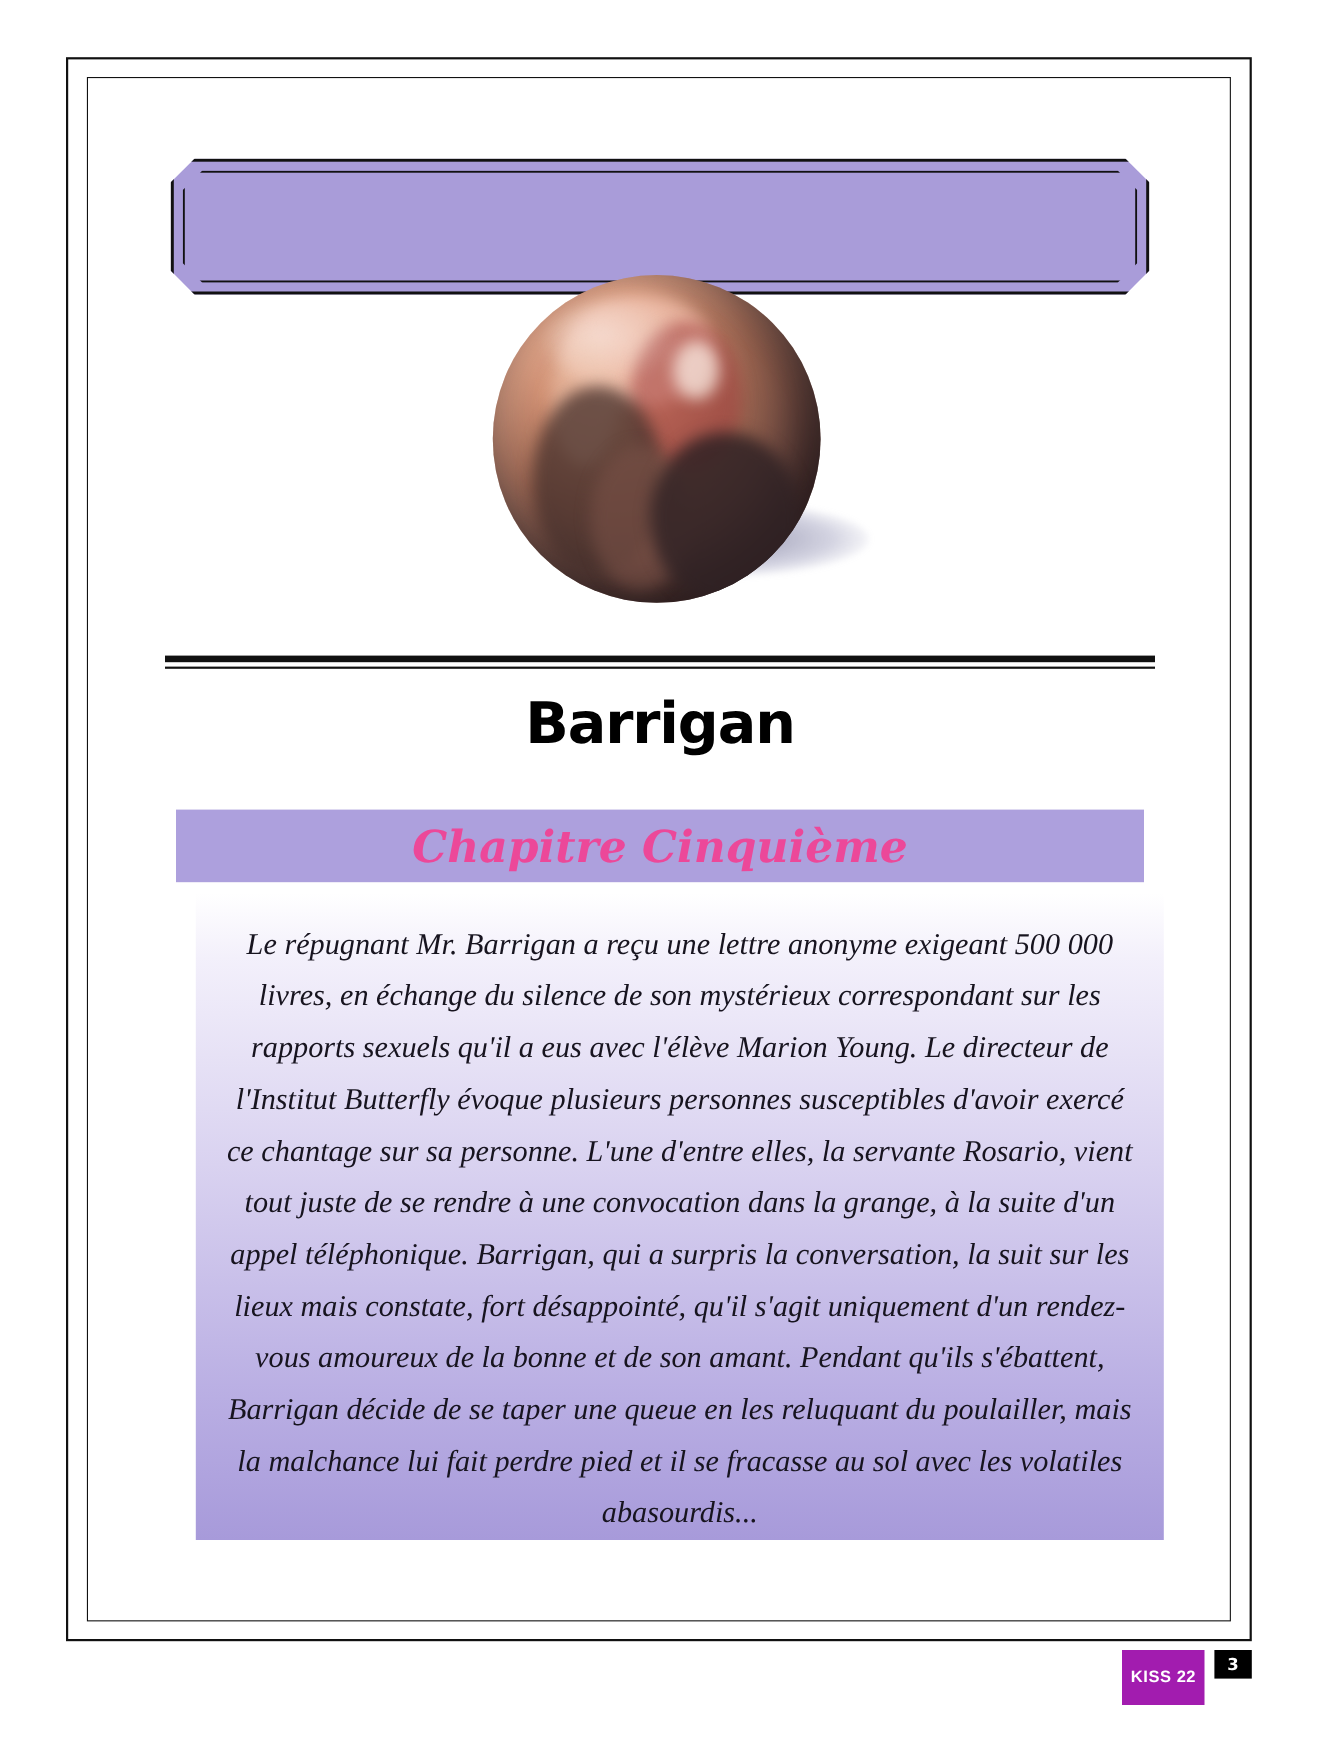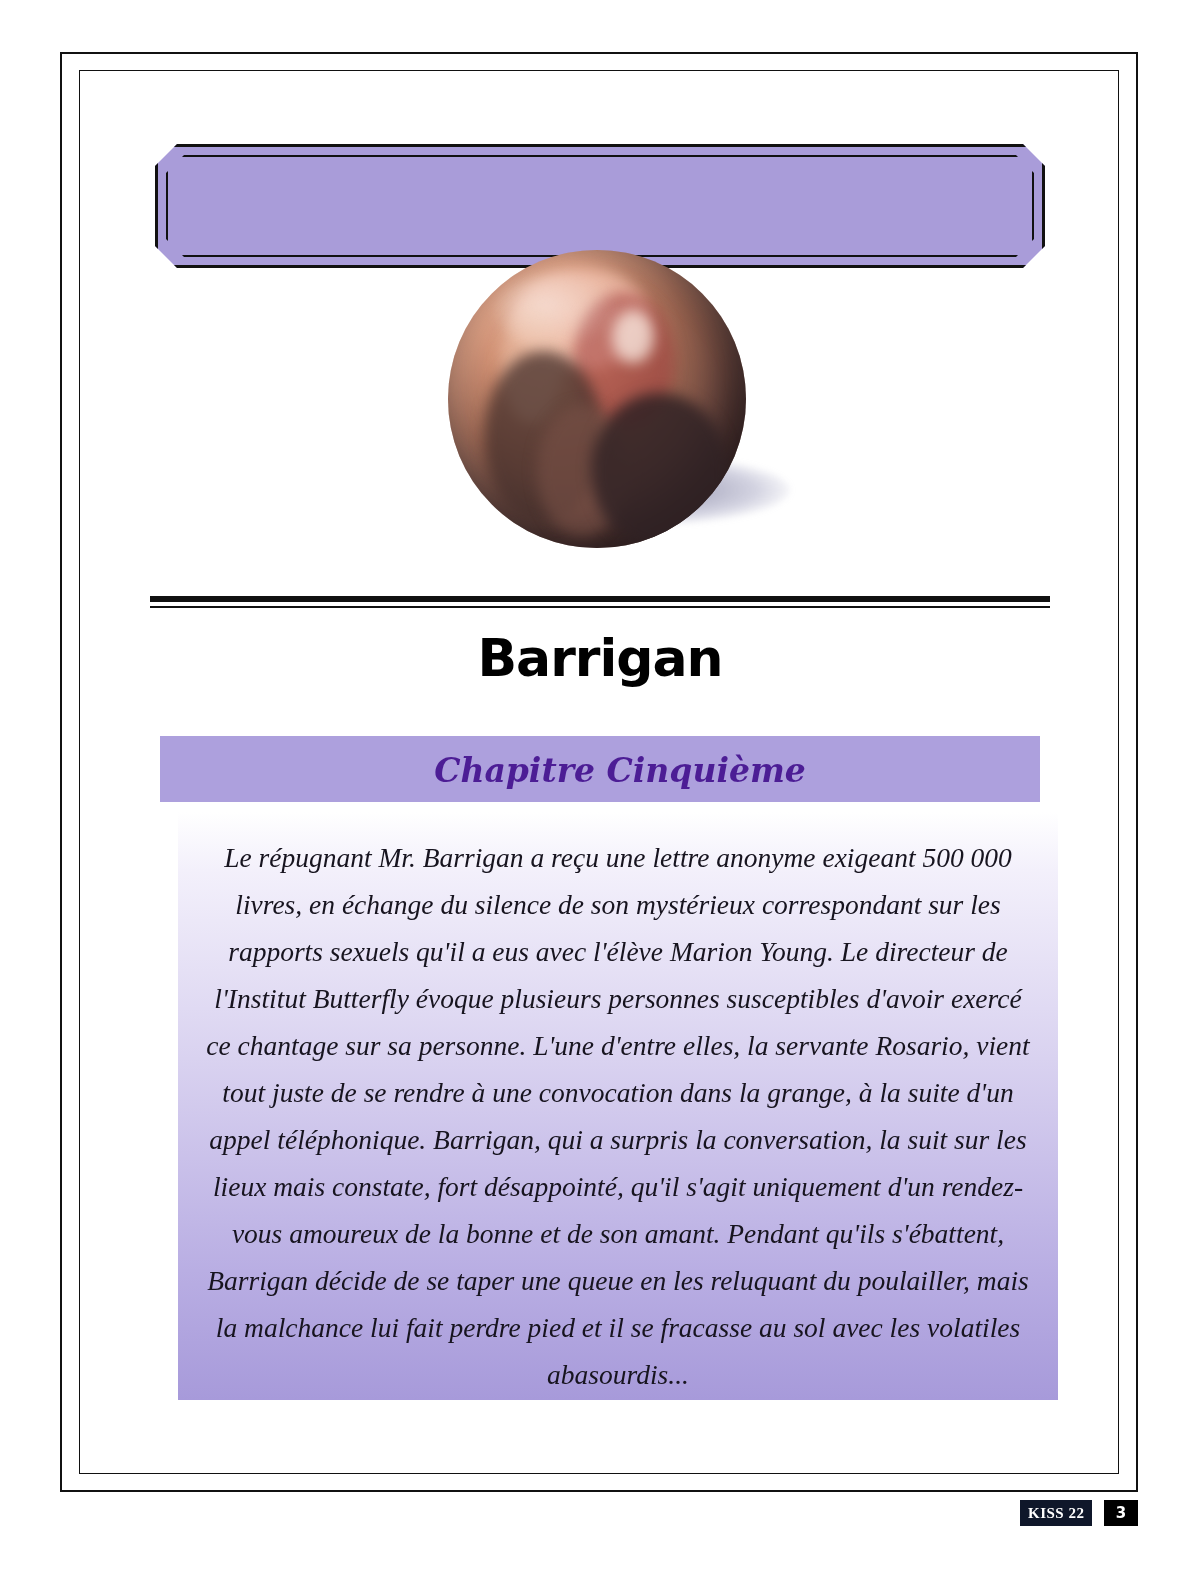--- a/index.html
+++ b/index.html
@@ -179,23 +179,22 @@
     position: absolute;
     left: 160px;
     top: 740px;
     width: 880px;
     height: 62px;
     line-height: 62px;
     text-align: center;
     font-family: "DejaVu Serif", "Liberation Serif", serif;
     font-style: italic;
     font-weight: bold;
-    font-size: 33px;
-    color: #4c1d95;
-    margin-left: 20px;
+    font-size: 40px;
+    color: #ec4899;
   }
 
   
   .synopsis {
     position: absolute;
     left: 178px;
     top: 812px;
     width: 880px;
     height: 588px;
     background: linear-gradient(to bottom, #ffffff 0%, #f3f0fb 10%, #d9d2f0 42%, #b9aee3 78%, #a79ada 100%);
@@ -217,27 +216,27 @@
     position: absolute;
     left: 1020px;
     top: 1500px;
     width: 118px;
     height: 26px;
   }
   .kiss-badge {
     position: absolute;
     left: 0; top: 0;
     height: 26px;
-    background: #0f172a;
+    background: #a21caf;
     color: #fff;
-    font-family: Liberation Serif, serif;
+    font-family: Liberation Sans, sans-serif;
     font-weight: bold;
     font-size: 15px;
     line-height: 26px;
-    padding: 0 8px;
+    padding: 12px 8px;
     letter-spacing: 0.5px;
   }
   .page-badge {
     position: absolute;
     right: 0; top: 0;
     min-width: 22px;
     height: 26px;
     background: #000;
     color: #fff;
     font-family: "DejaVu Sans", "Liberation Sans", sans-serif;

